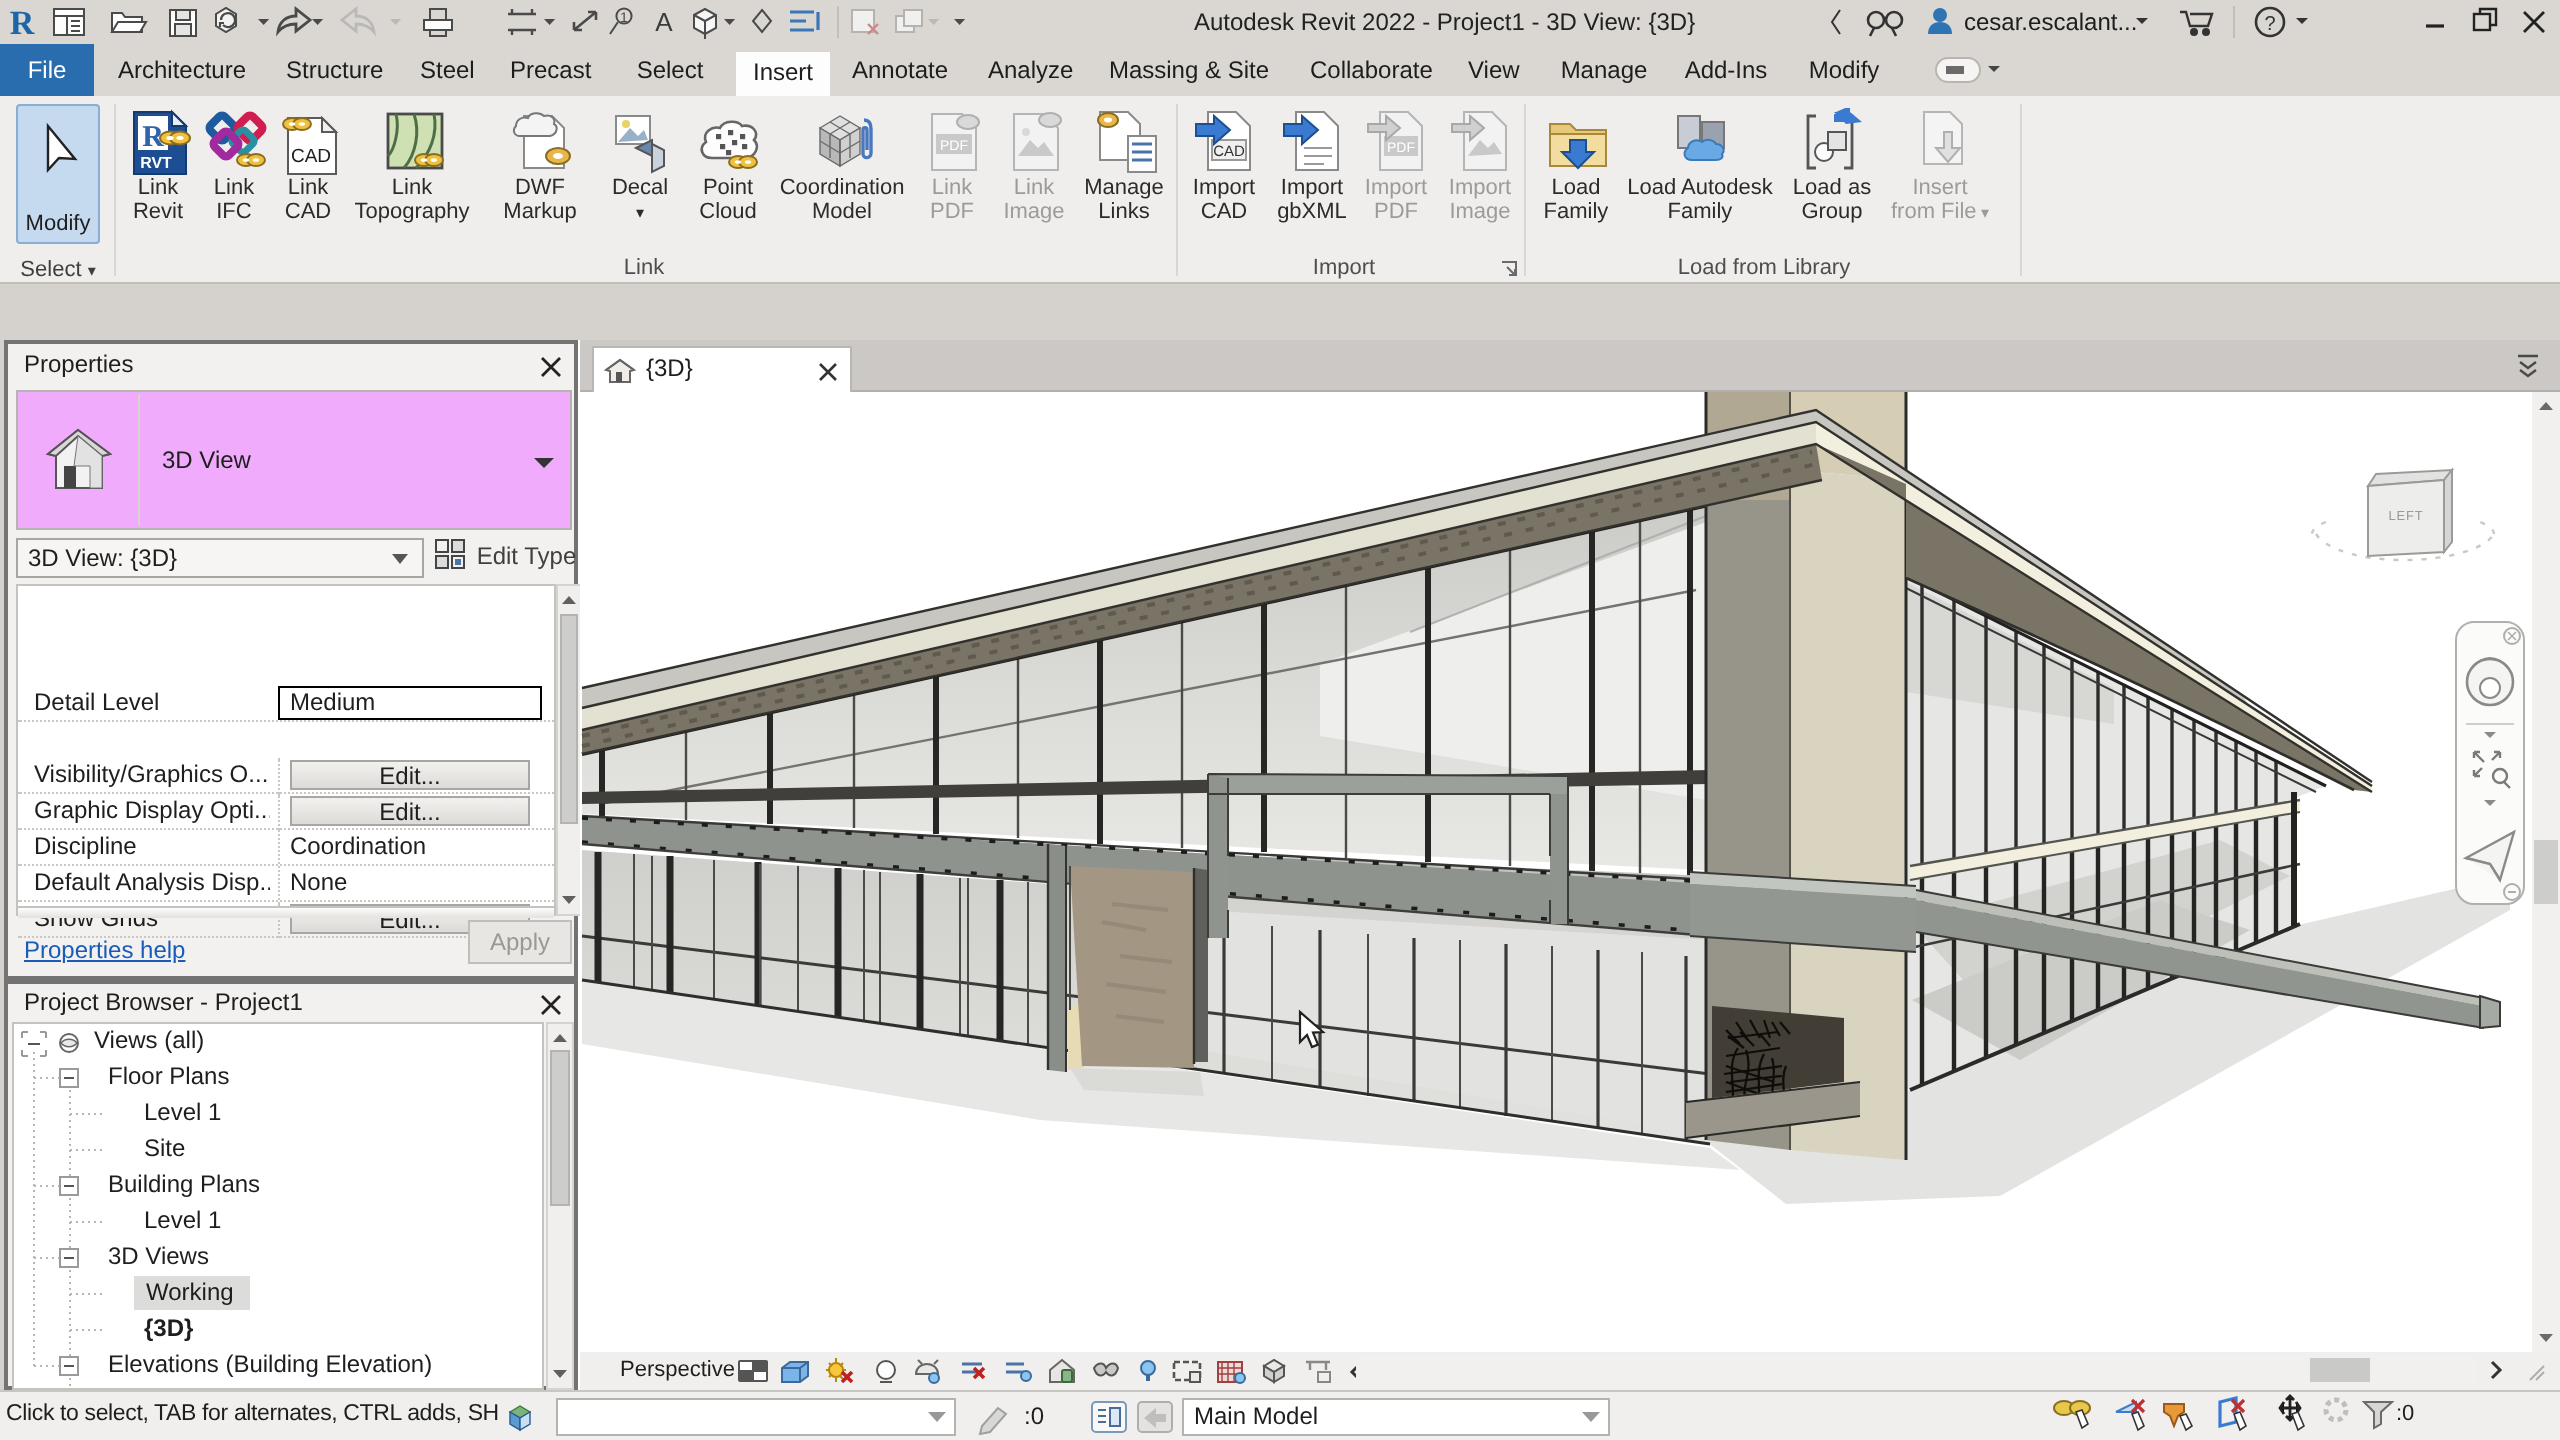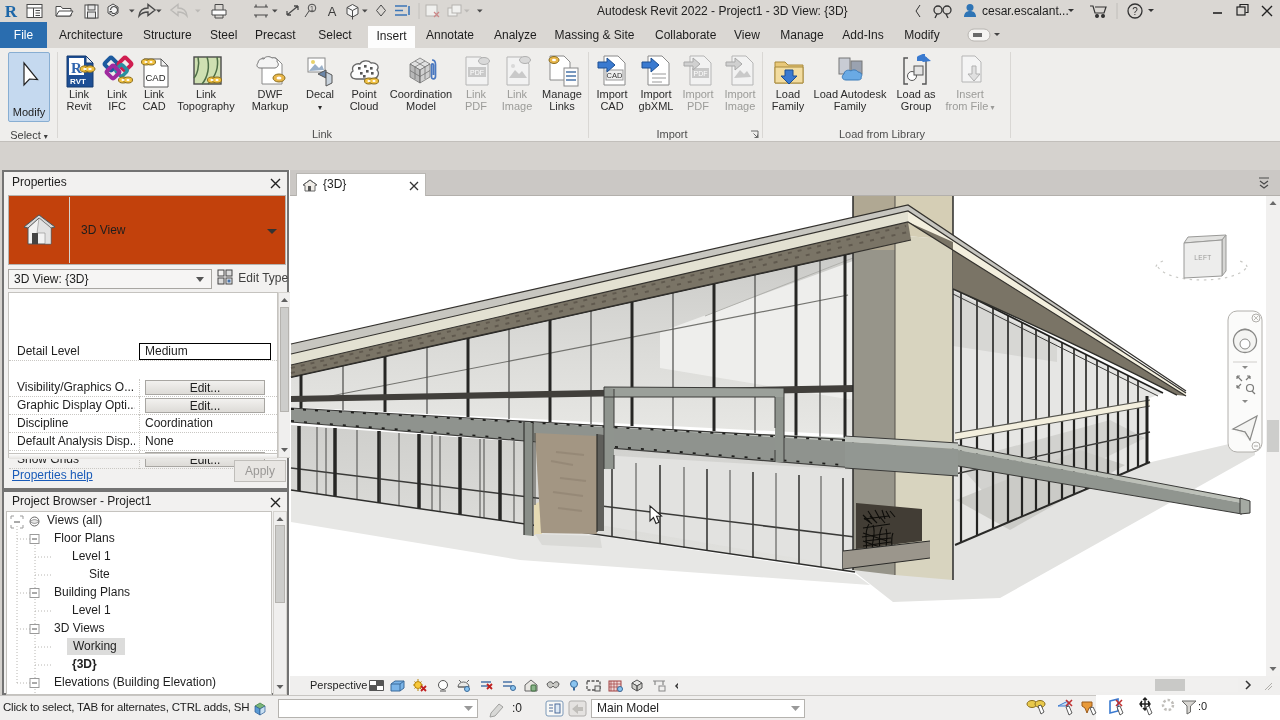--- a/index.html
+++ b/index.html
@@ -23,21 +23,21 @@
 .gray { color:#9b9b98; }
 
 #gap { left:0; top:142px; width:1280px; height:28px; background:#d5d2ce; }
 
 .panel { background:#f2f1f0; border:2px solid #737373; }
 .ptitle { position:absolute; left:8px; top:3px; font-size:12px; color:#1e1e1e; }
 .pclose { position:absolute; right:6px; top:3px; font-size:13px; color:#222; }
 #props { left:2px; top:170px; width:287px; height:320px; }
 #browser { left:2px; top:490px; width:287px; height:205px; }
 
-#statusbar { left:0; top:695px; width:1096px; height:25px; background:#f0efee; border-top:1px solid #c8c6c3; font-size:12px; color:#1e1e1e; }
+#statusbar { left:0; top:695px; width:1280px; height:25px; background:#f0efee; border-top:1px solid #c8c6c3; font-size:12px; color:#1e1e1e; }
 
 #viewtabs { left:290px; top:170px; width:990px; height:26px; background:#cbc8c5; border-bottom:1px solid #b3b0ac; }
 #vtab { position:absolute; left:6px; top:3px; width:130px; height:23px; background:#fff; border:1px solid #b9b7b3; border-bottom:none; font-size:12px; color:#1e1e1e; }
 
 #canvas { left:290px; top:196px; width:976px; height:480px; background:#fff; overflow:hidden; }
 
 #vscroll { left:1266px; top:196px; width:14px; height:480px; background:#f0f0f0; }
 #viewbar { left:290px; top:676px; width:990px; height:19px; background:#f0efee; font-size:11px; color:#1e1e1e; }
 .grow { position:absolute; left:0; width:268px; height:18px; line-height:17px; border-bottom:1px dotted #c9c7c3;margin-top:34px; }
 .gl { position:absolute; left:8px; top:0; width:118px; overflow:hidden; white-space:nowrap; }
@@ -362,21 +362,21 @@
     <div class="pdiv" style="left:1010px"></div>
   </div>
   <div id="gap" class="abs"></div>
   <div class="abs" style="left:0;top:144px;width:2px;height:551px;background:#d5d2ce"></div>
   <div id="props" class="abs panel">
     <div class="ptitle">Properties</div>
     <svg class="pclose" width="11" height="11" style="top:6px">
         <path d="M1 1l9 9M10 1l-9 9" stroke="#222" stroke-width="1.4"></path>
       </svg>
 
-    <div class="abs" style="left:4px;top:23px;width:278px;height:70px;background:#c2410c;border:1px solid #b5b3af">
+    <div class="abs" style="left:4px;top:23px;width:278px;height:70px;background:#f0abfc;border:1px solid #b5b3af">
       <div class="abs" style="left:1px;top:1px;width:60px;height:66px;border-right:1px solid #d5d3cf">
         <svg width="58" height="64">
             <g transform="translate(12,16)">
               <path d="M2 14L17 2l16 12-4 1v16H6V15z" fill="#f2f2f2" stroke="#555"></path>
               <path d="M17 2l16 12-4 1L17 5 6 15l-4-1z" fill="#d8d8d8" stroke="#555"></path>
               <rect x="10" y="20" width="6" height="11" fill="#444"></rect>
               <path d="M17 5l12 10v16h-6V20h-8z" fill="#e2e2e2" stroke="#777" stroke-width=".5"></path>
             </g>
           </svg>
       </div>
@@ -476,21 +476,21 @@
 
         <g transform="translate(21,3)">
             <circle cx="6.5" cy="6.5" r="4.5" fill="#fdfdfd" stroke="#666"></circle>
             <path d="M2.5 6.5c2-2.5 6-2.5 8 0c-2 2.5-6 2.5-8 0z" fill="#e8e8e8" stroke="#666" stroke-width=".7"></path>
           </g>
         <rect x="60" y="126" width="58" height="17" fill="#dcdcdb"></rect>
       </svg>
       <div class="titem" style="left:40px;top:1px">Views (all)</div>
       <div class="titem" style="left:47px;top:19px">Floor Plans</div>
       <div class="titem" style="left:65px;top:37px">Level 1</div>
-      <div class="titem" style="left:82px;top:55px">Site</div>
+      <div class="titem" style="left:65px;top:55px">Site</div>
       <div class="titem" style="left:47px;top:73px">Building Plans</div>
       <div class="titem" style="left:65px;top:91px">Level 1</div>
       <div class="titem" style="left:47px;top:109px">3D Views</div>
       <div class="titem" style="left:66px;top:127px">Working</div>
       <div class="titem" style="left:65px;top:145px;font-weight:bold">{3D}</div>
       <div class="titem" style="left:47px;top:163px">Elevations (Building Elevation)</div>
       <div class="titem" style="left:65px;top:181px">East</div>
     </div>
     <div class="abs" style="left:269px;top:19px;width:14px;height:184px;background:#f0efee;border:1px solid #d5d3cf">
       <svg width="12" height="8" style="position:absolute;top:3px;left:0">

